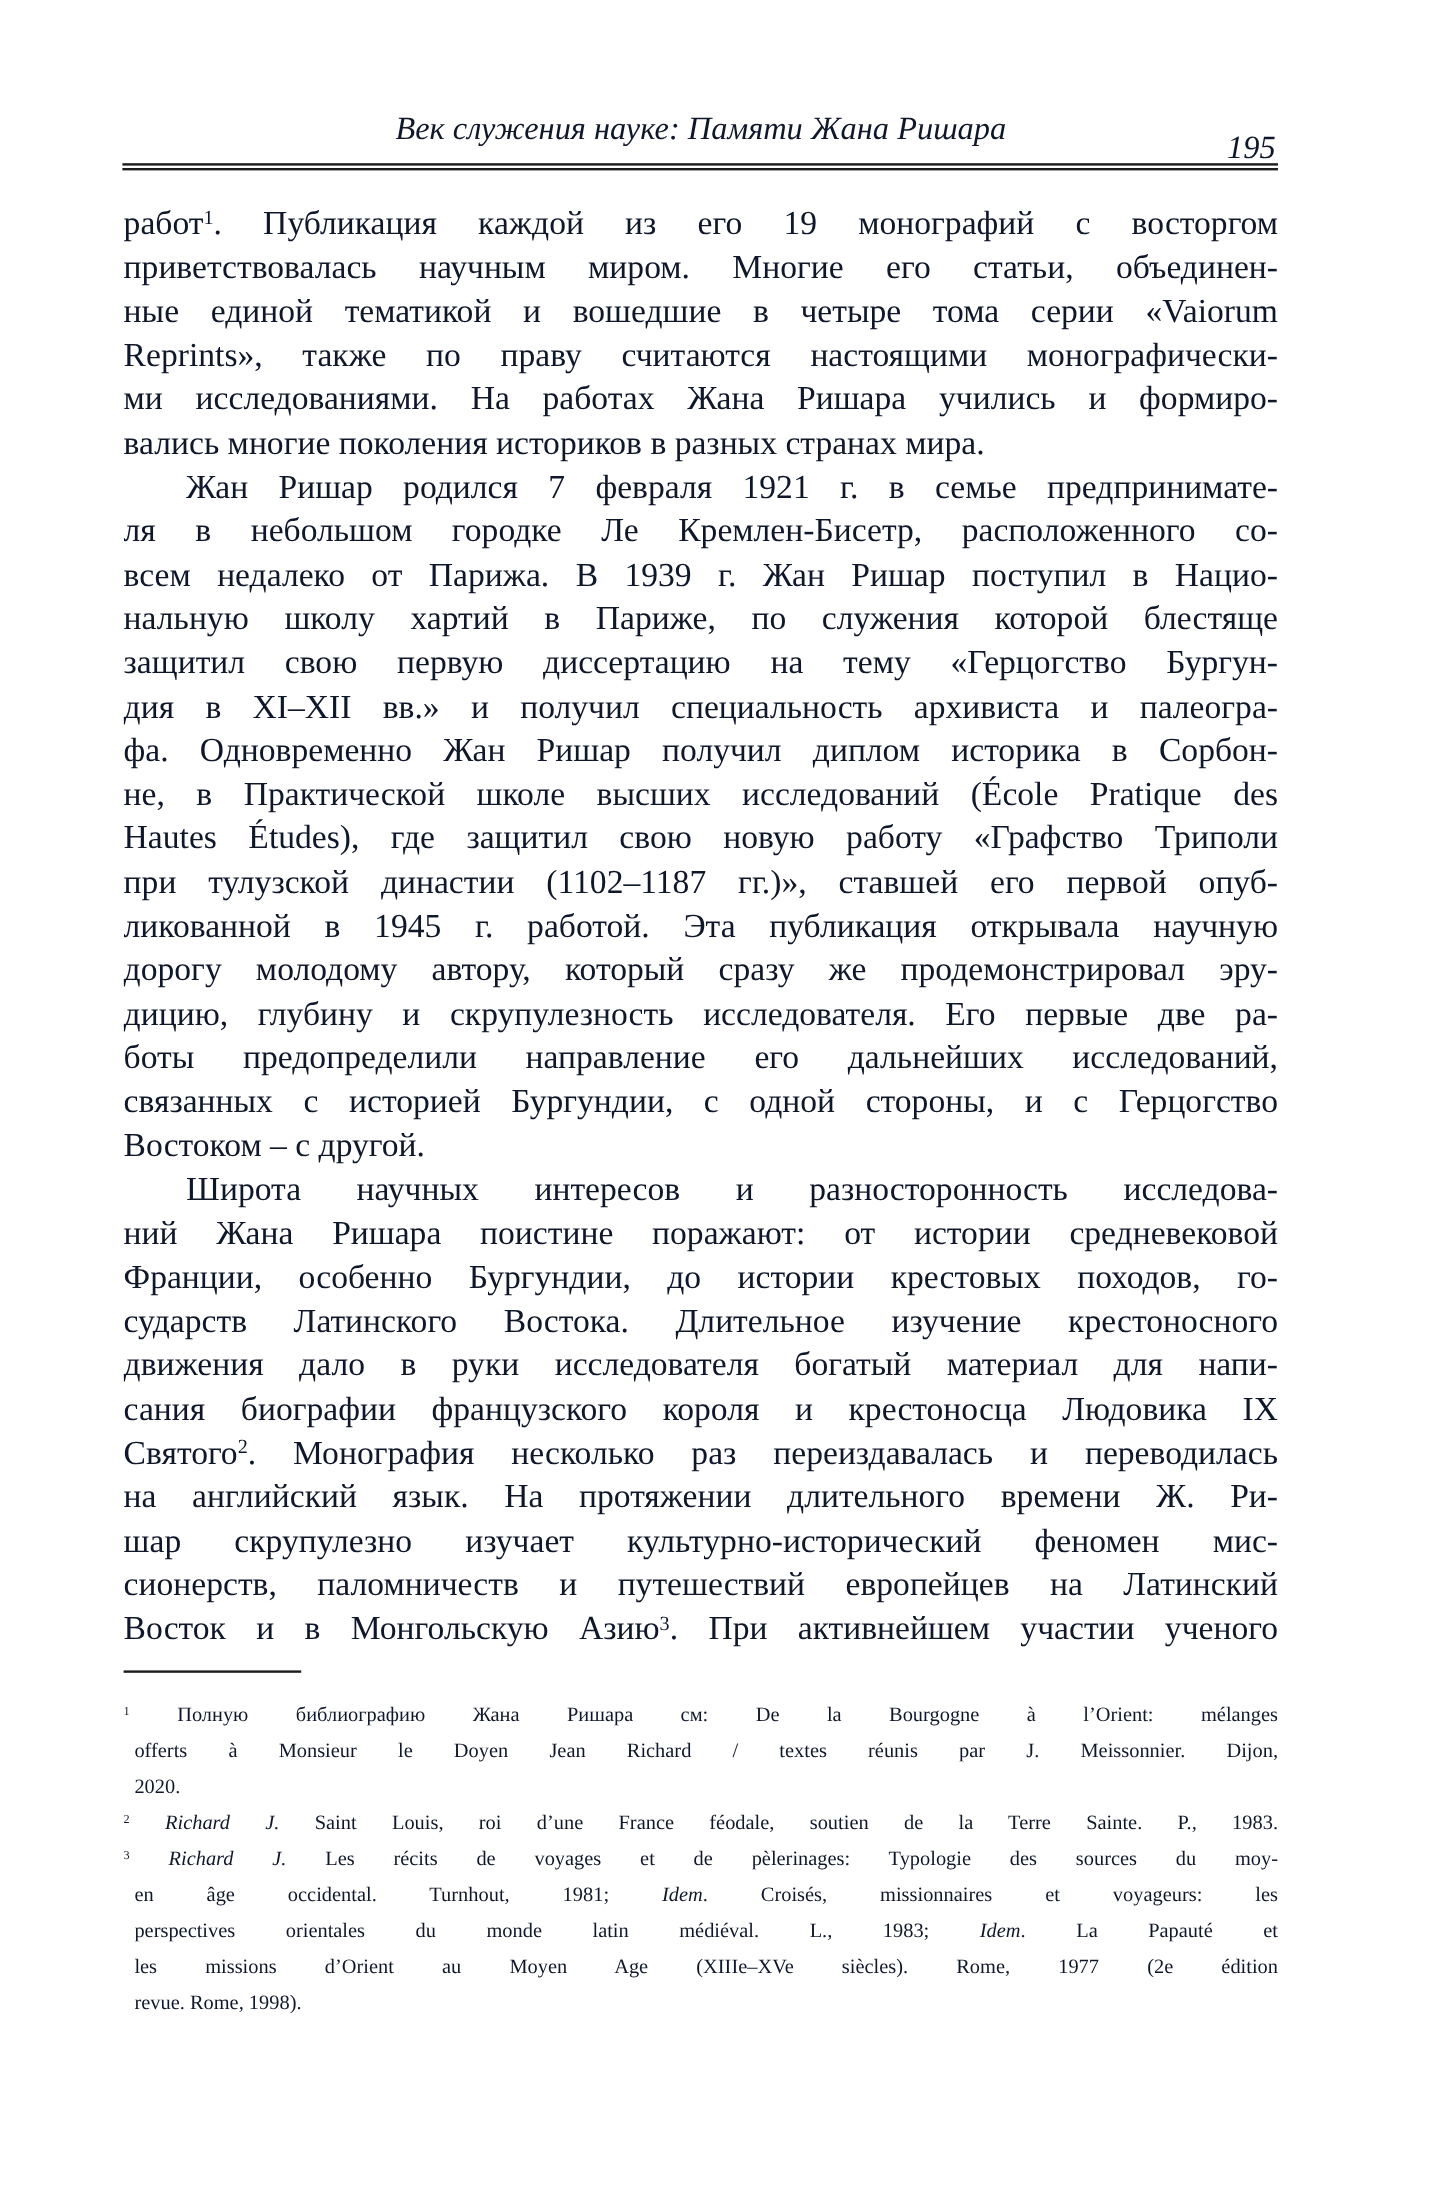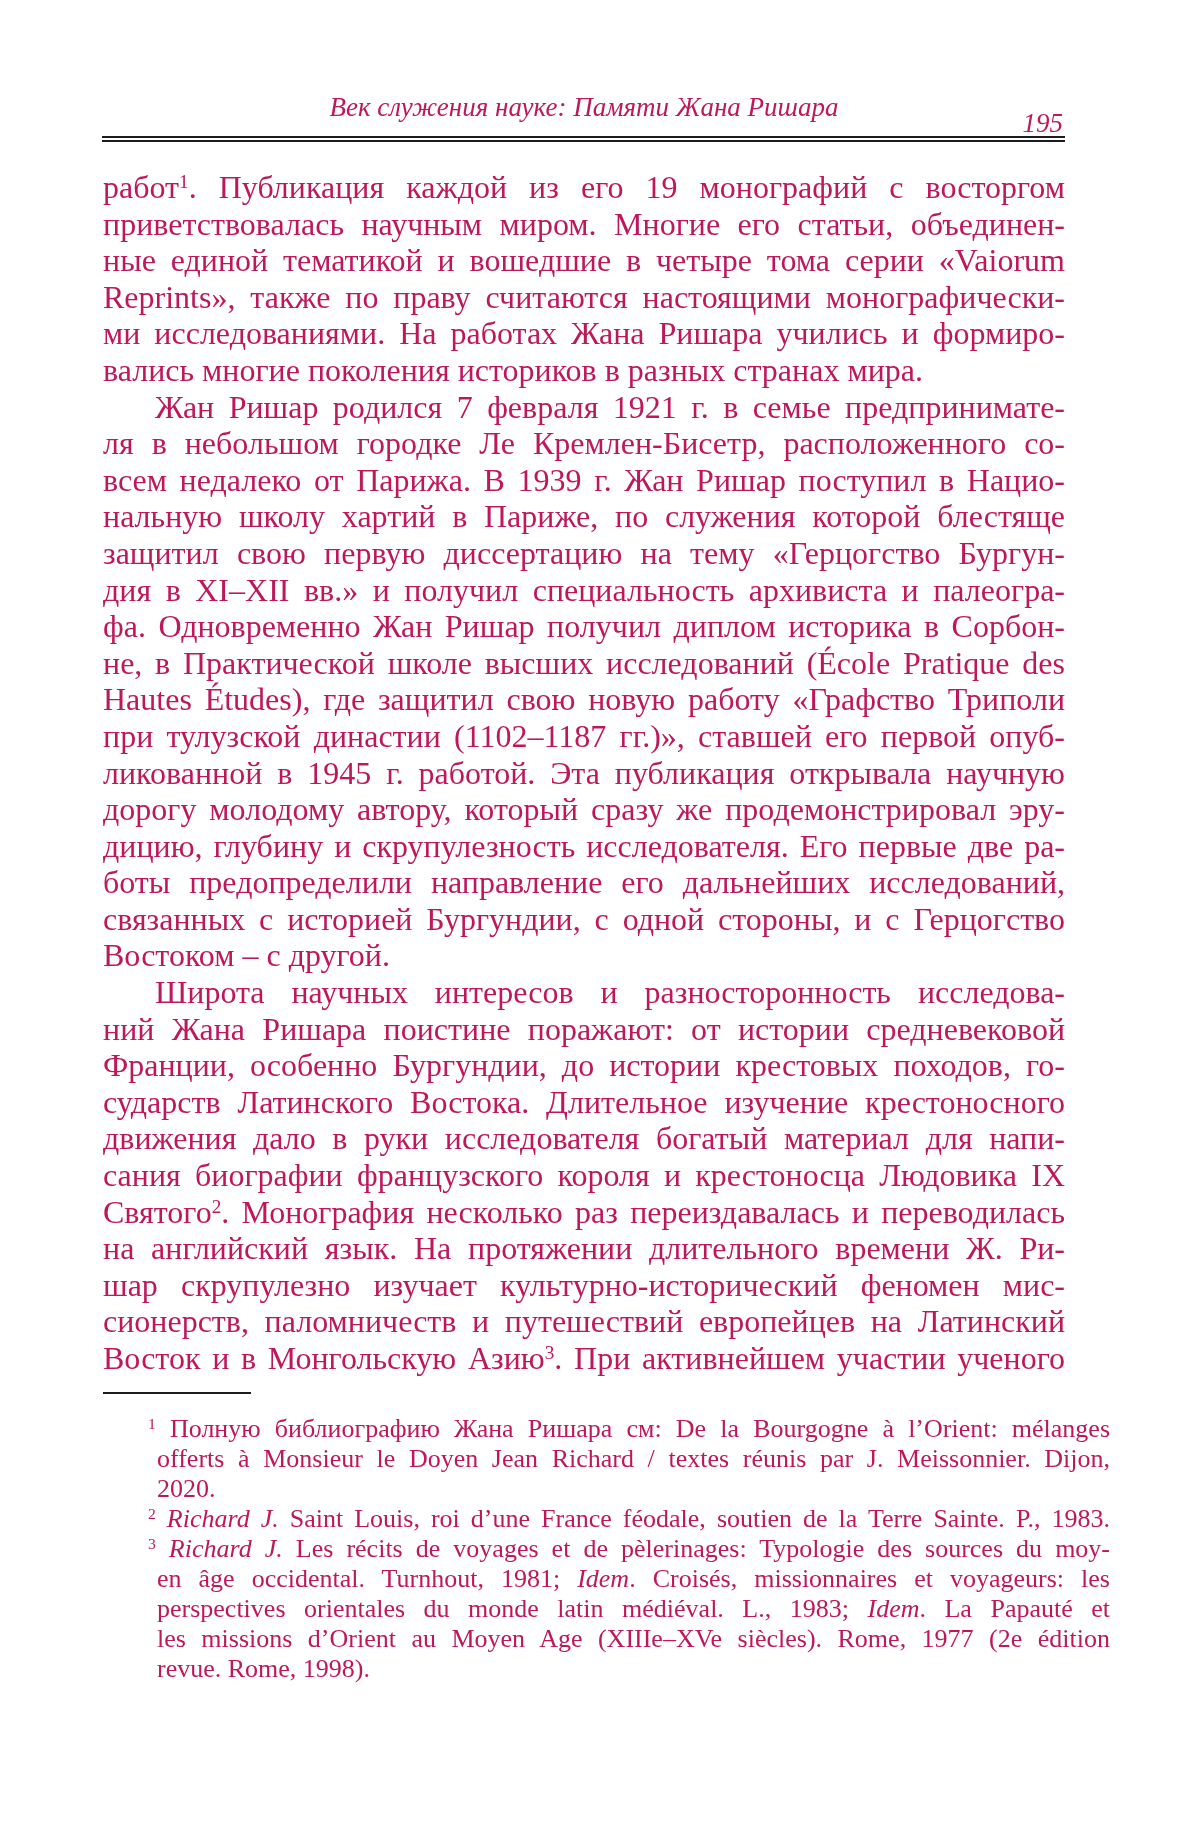--- a/index.html
+++ b/index.html
@@ -1,21 +1,21 @@
 <!DOCTYPE html>
 <html><head>
 <meta charset="utf-8">
 <style>
   html, body { margin: 0; padding: 0; background: #ffffff; }
   .page {
     position: relative;
     width: 1200px;
     height: 1842px;
     background: #ffffff;
-    color: #be185d;
+    color: #0f172a;
     font-family: "Liberation Serif", "DejaVu Serif", serif;
     overflow: hidden;
   }
   
   .running-header {
     position: absolute;
     left: 103px; top: 88px;
     width: 962px; height: 38px;
     font-style: italic;
     font-size: 27px;
@@ -30,21 +30,21 @@
     width: 963px; height: 6px;
     box-sizing: border-box;
     border-top: 2px solid #1c1c1c;
     border-bottom: 2px solid #1c1c1c;
   }
   
   .body-text {
     position: absolute;
     left: 103px; top: 169px;
     width: 962px;
-    font-size: 32px;
+    font-size: 28px;
   }
   .body-text .tline {
     height: 36.6px;
     line-height: 36.6px;
     text-align: justify;
     text-align-last: justify;
     overflow: hidden;
     white-space: normal;
   }
   .tline.lastline { text-align: left; text-align-last: left; }
@@ -54,22 +54,21 @@
     position: absolute;
     left: 103px; top: 1392px;
     width: 148px; height: 0;
     border-top: 2px solid #1c1c1c;
   }
   
   .footnotes {
     position: absolute;
     left: 103px; top: 1414px;
     width: 962px;
-    font-size: 26px;
-    margin-left: 45px;
+    font-size: 17px;
   }
   .footnotes .tline {
     height: 30px;
     line-height: 30px;
     text-align: justify;
     text-align-last: justify;
     overflow: hidden;
   }
   .footnotes .tline.cont { padding-left: 9px; }
   .footnotes .tline.lastline { text-align: left; text-align-last: left; }

